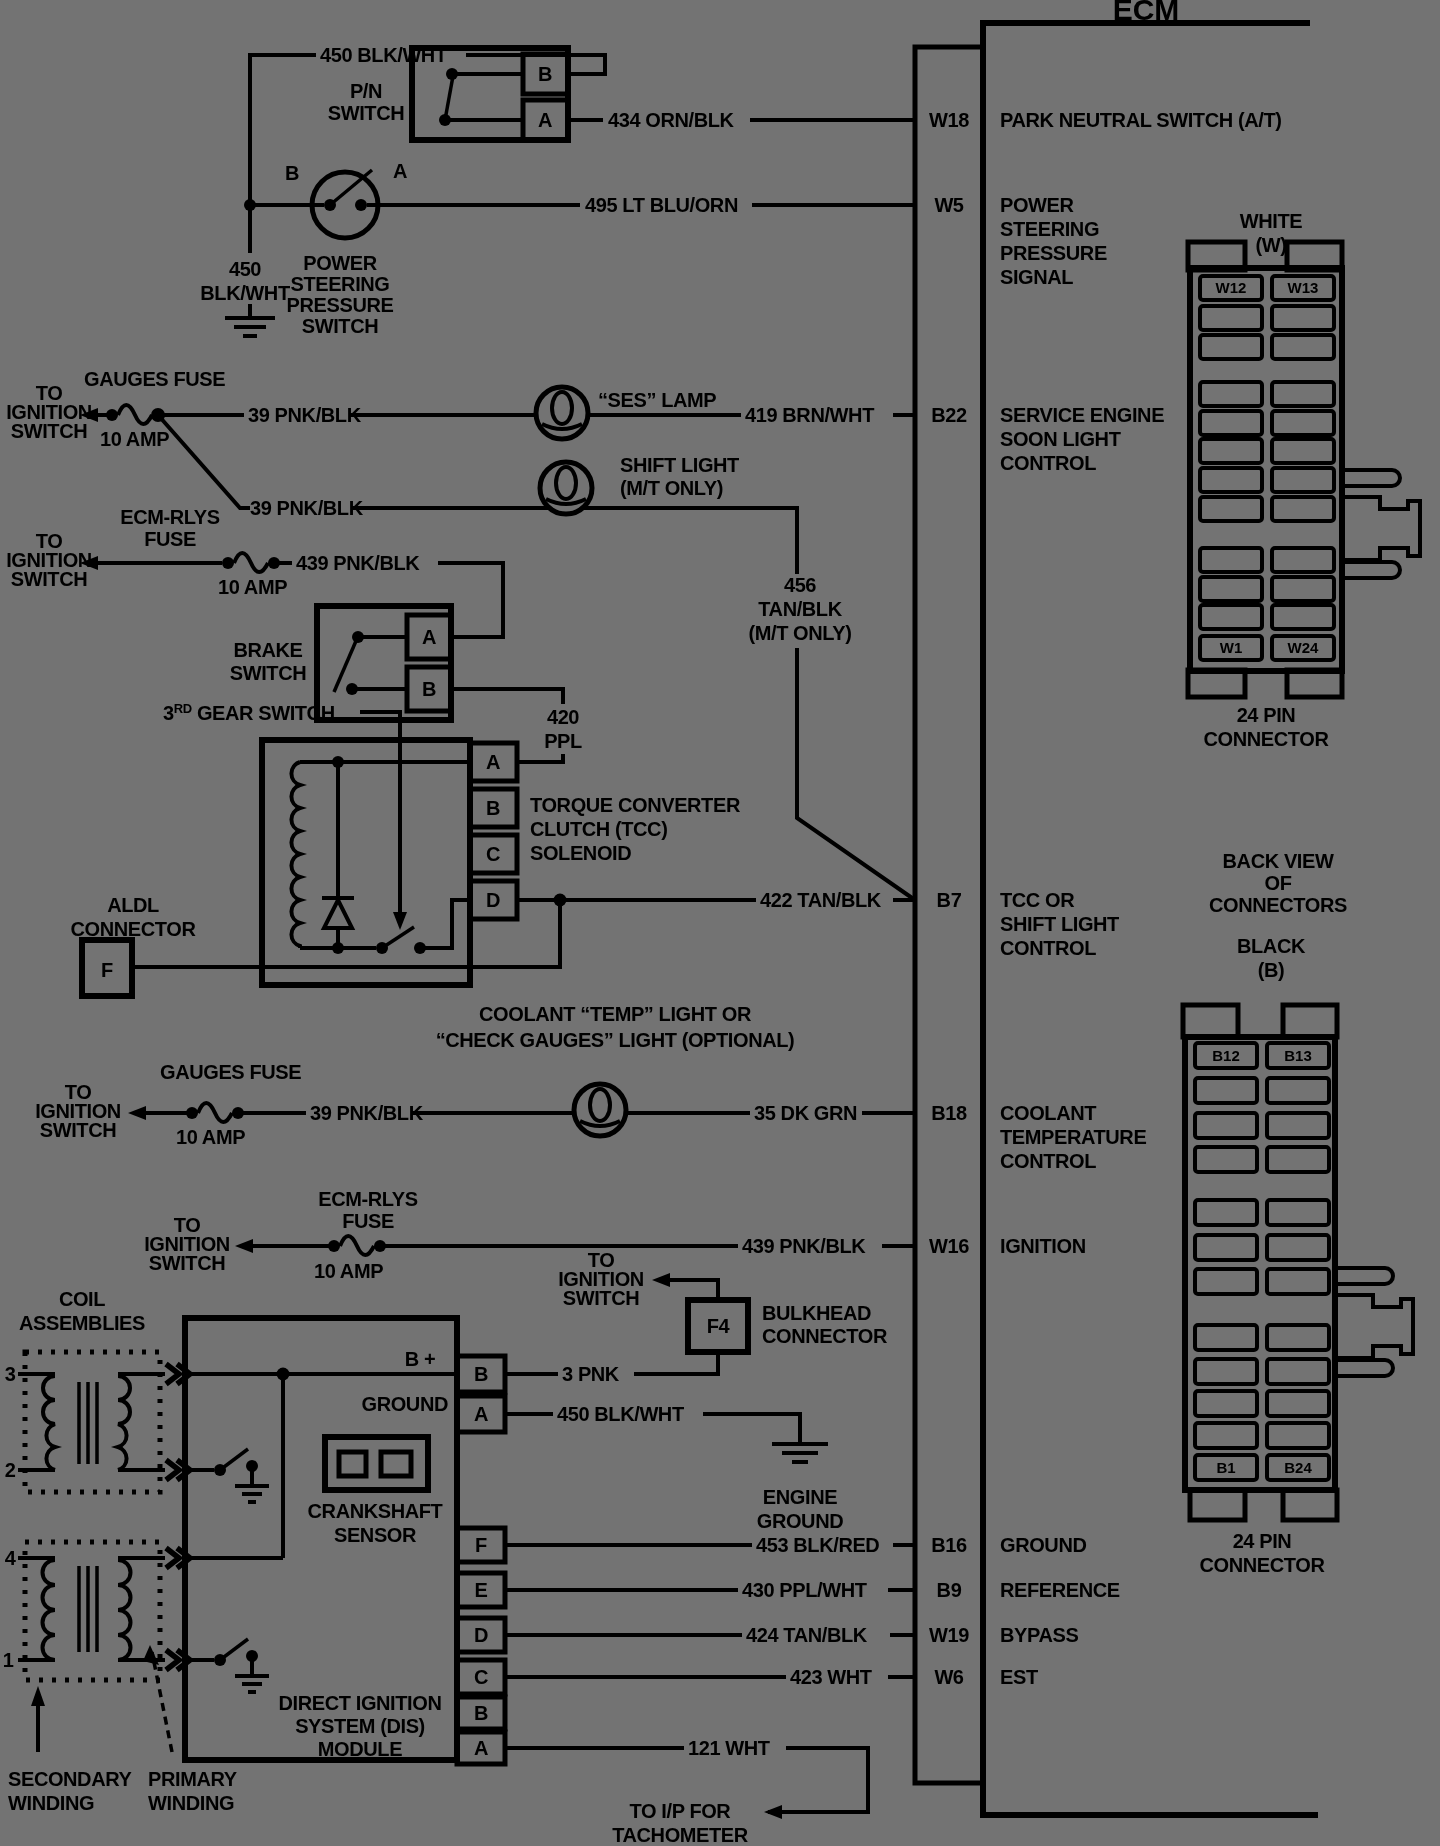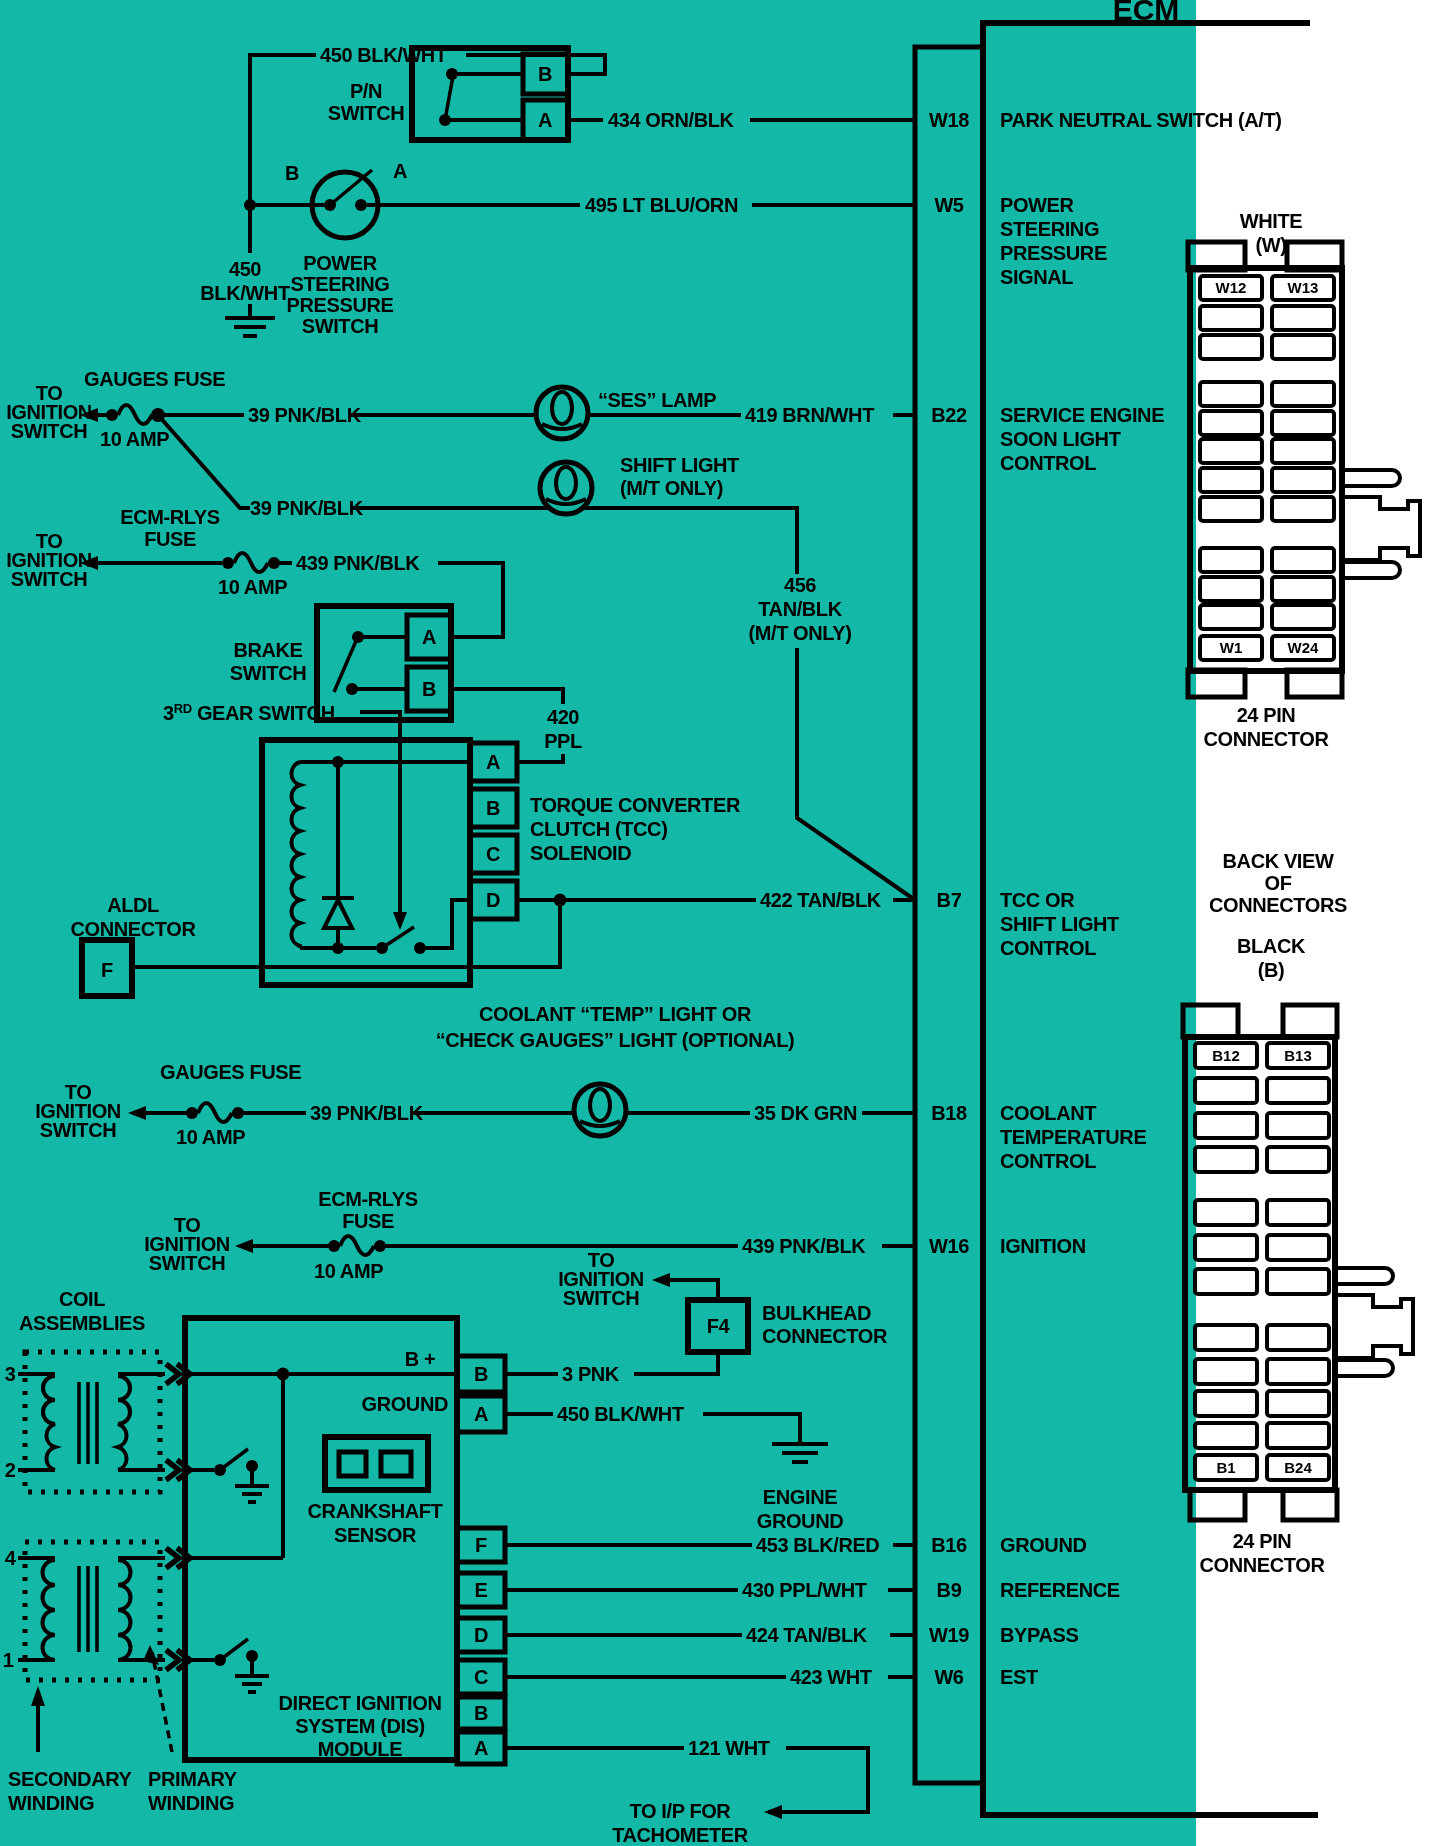--- a/index.html
+++ b/index.html
@@ -1,16 +1,16 @@
 <!DOCTYPE html>
 <html><head>
 <meta charset="utf-8">
 <style>
   html,body{margin:0;padding:0;background:#fff;}
-  #stage{width:1196px;height:1846px;position:relative;background:#14b8a6;}
+  #stage{width:1440px;height:1846px;position:relative;background:#737373;}
   svg{display:block;}
   .t{font-family:"Liberation Sans",sans-serif;font-weight:bold;font-size:20px;fill:#000;letter-spacing:-0.4px;}
   .ts{font-family:"Liberation Sans",sans-serif;font-weight:bold;font-size:15px;fill:#000;}
   .tt{font-family:"Liberation Sans",sans-serif;font-weight:bold;font-size:30px;fill:#000;letter-spacing:0px;}
   .tsup{font-size:13px;}
   .w{stroke:#000;stroke-width:4;fill:none;}
   .w5{stroke:#000;stroke-width:5.5;fill:none;}
   .bx{stroke:#000;stroke-width:6;fill:none;}
   .bx5{stroke:#000;stroke-width:5;fill:none;}
   .bx4{stroke:#000;stroke-width:4;fill:none;}

